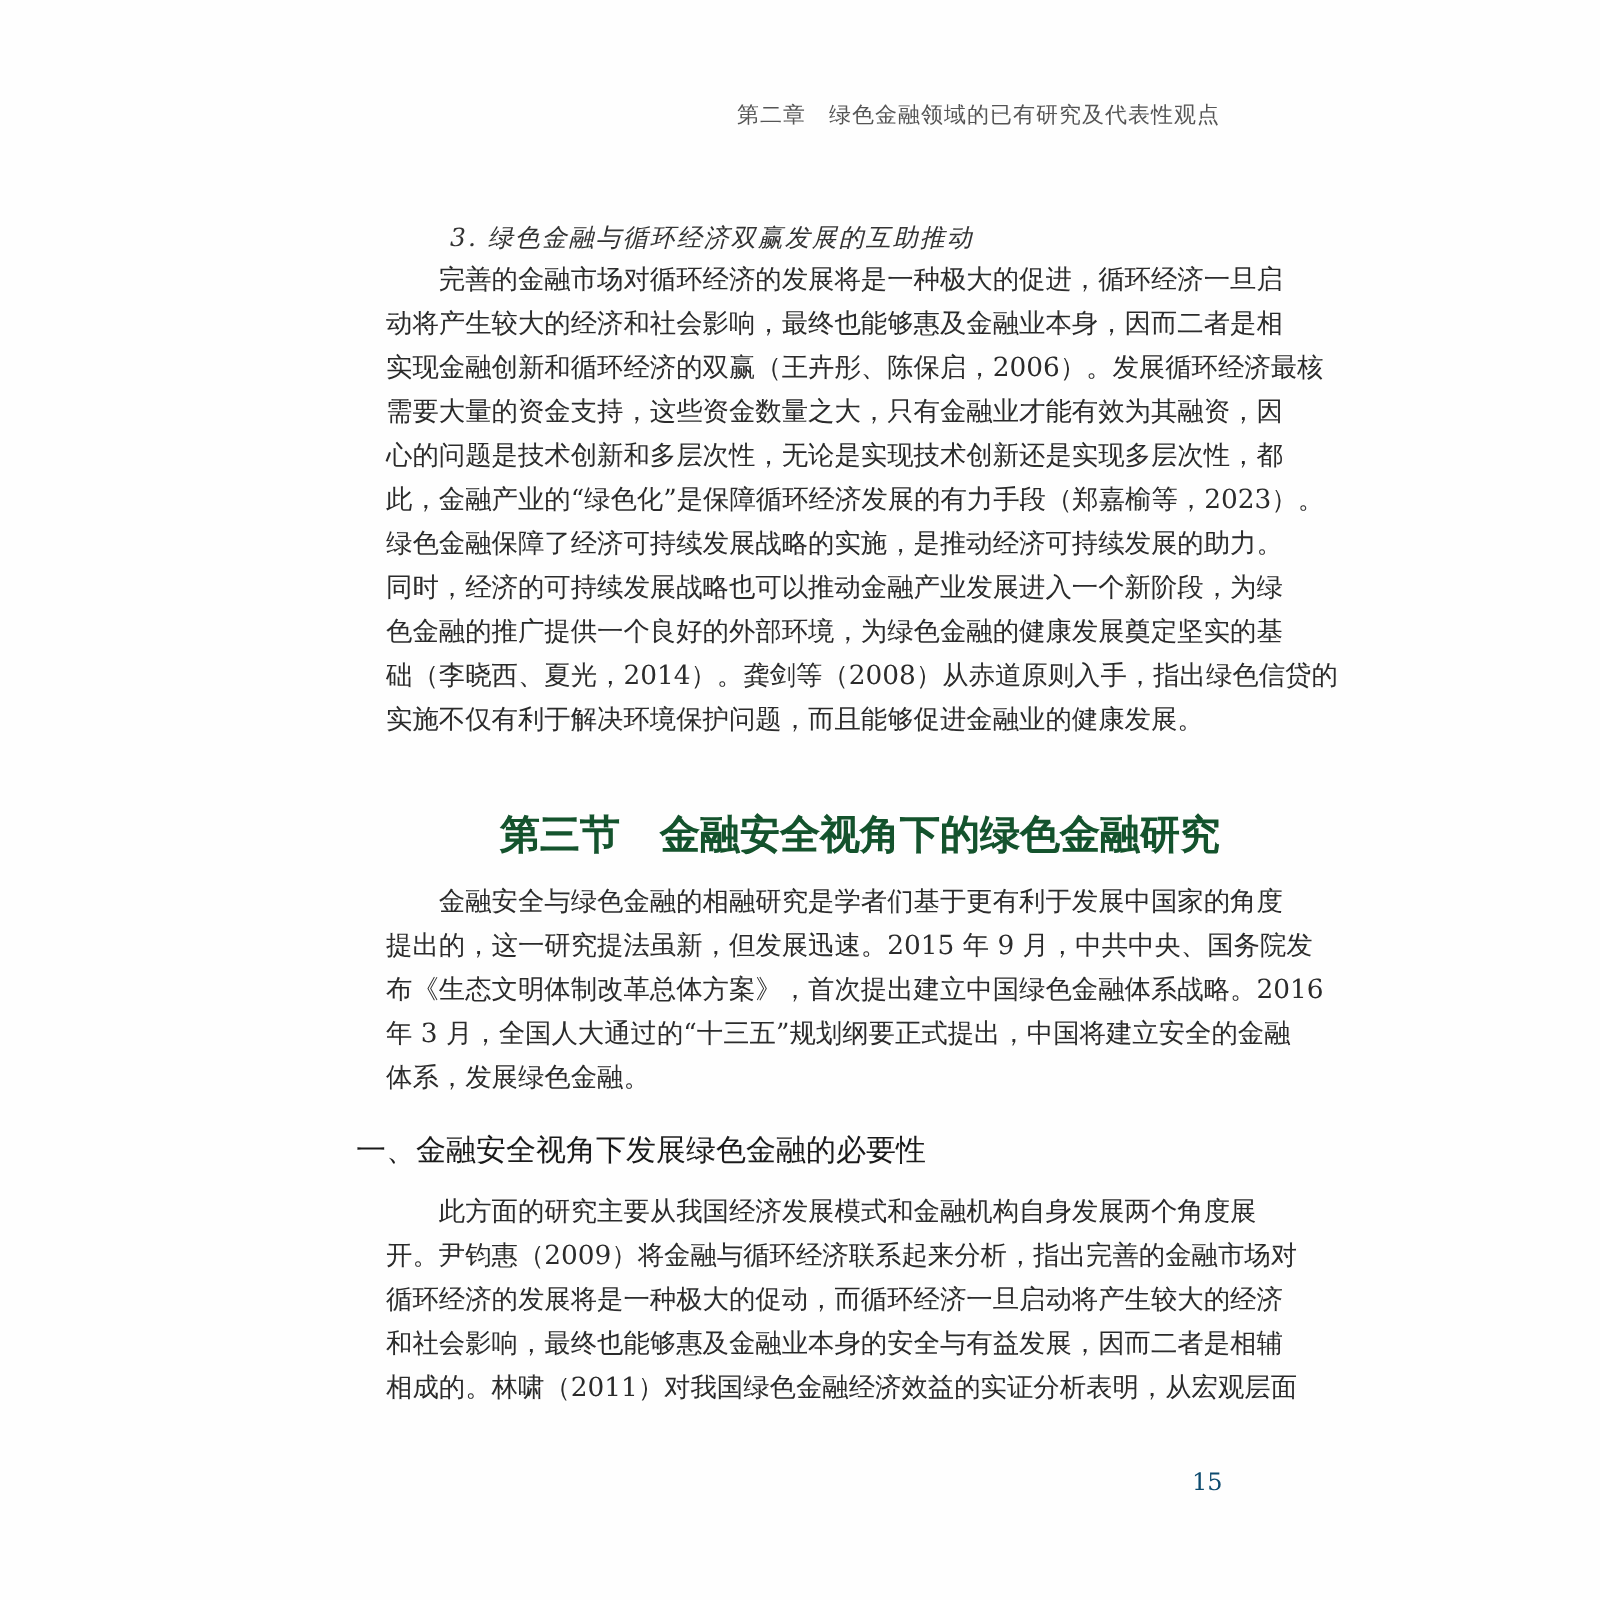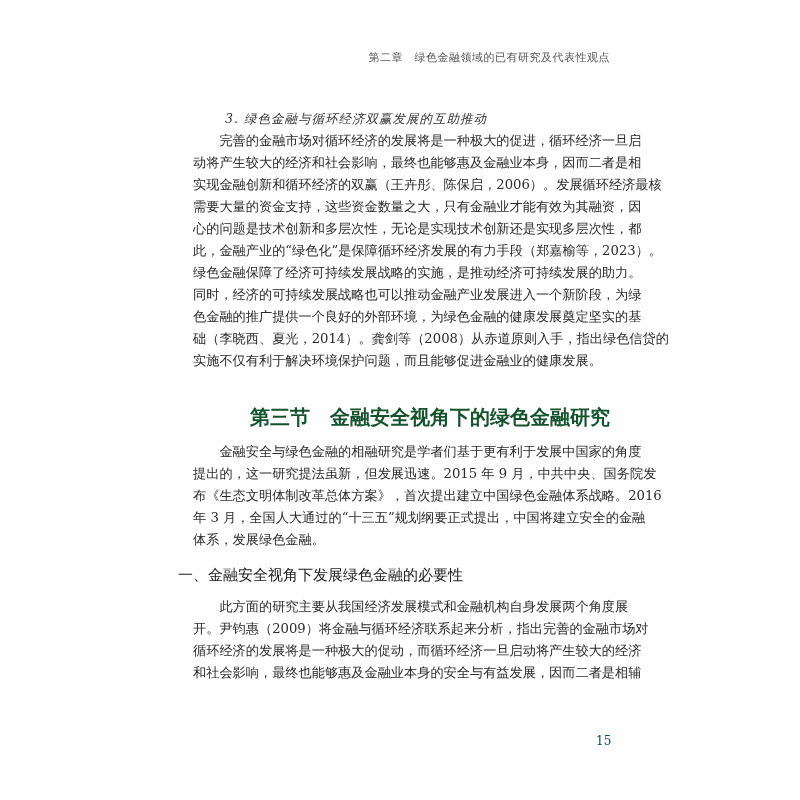--- a/index.html
+++ b/index.html
@@ -124,17 +124,18 @@
   </div>
 
   <div class="h2">一、金融安全视角下发展绿色金融的必要性</div>
 
   <div class="block3">
     <div class="para-lines para" style="text-indent:0">
       <span class="first">此方面的研究主要从我国经济发展模式和金融机构自身发展两个角度展</span>
       <span>开。尹钧惠（2009）将金融与循环经济联系起来分析，指出完善的金融市场对</span>
       <span>循环经济的发展将是一种极大的促动，而循环经济一旦启动将产生较大的经济</span>
       <span>和社会影响，最终也能够惠及金融业本身的安全与有益发展，因而二者是相辅</span>
+      <span>相成的。林啸（2011）对我国绿色金融经济效益的实证分析表明，从宏观层面</span>
     </div>
   </div>
 
   <div class="folio">15</div>
 </div>
 
 </body></html>

